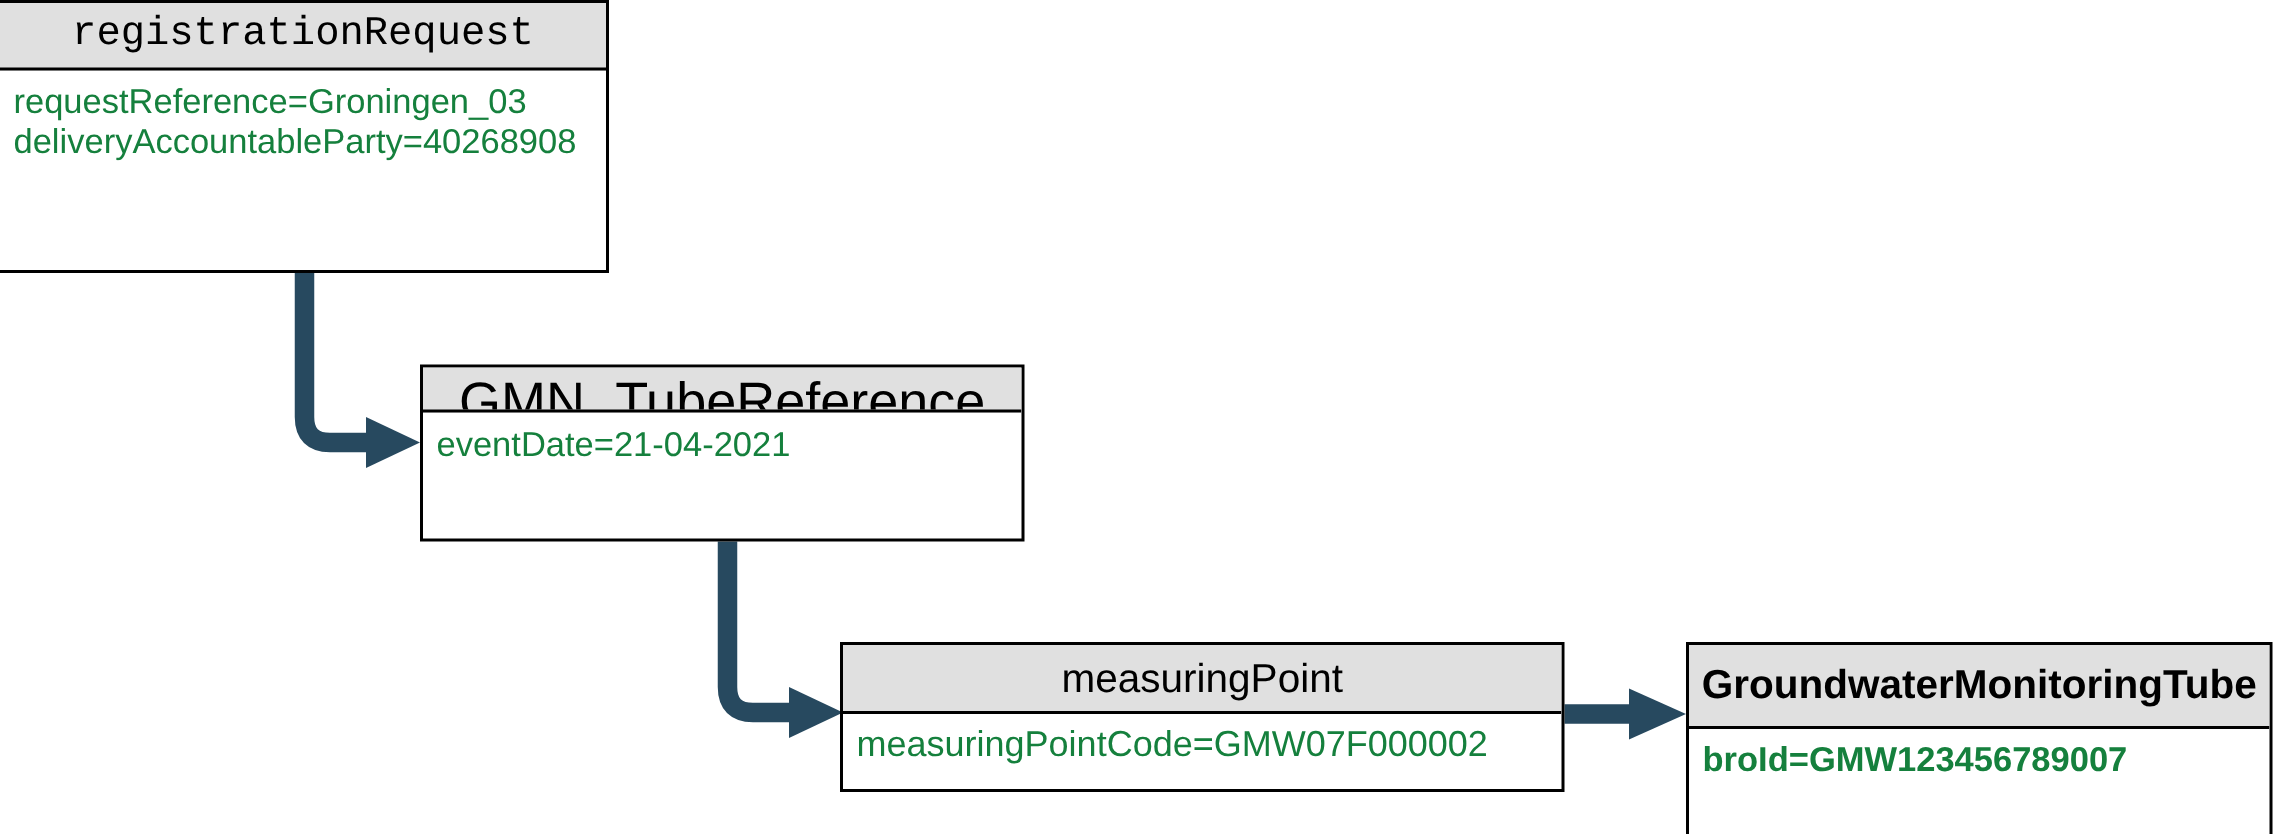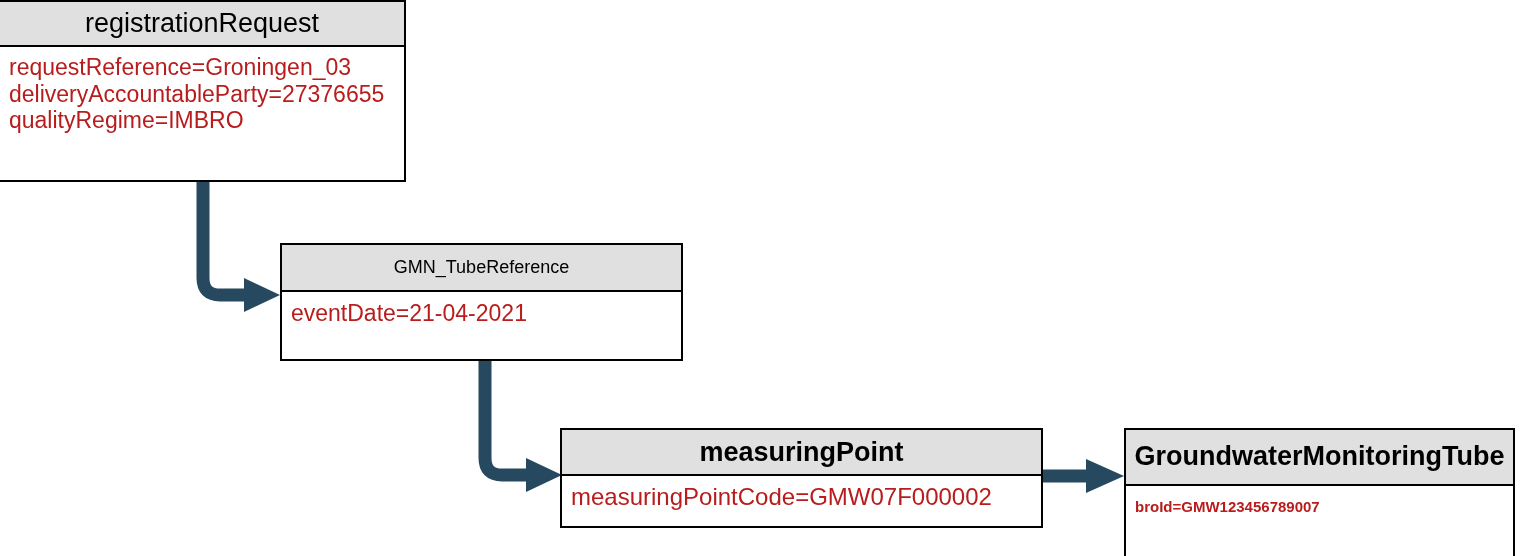--- a/index.html
+++ b/index.html
@@ -29,96 +29,96 @@
     background: #e0e0e0;
     border-bottom: 2px solid #000000;
     text-align: center;
     color: #000000;
     white-space: nowrap;
     overflow: hidden;
   }
   .uml-body {
     box-sizing: border-box;
     padding: 4px 8px 4px 9px;
-    color: #b91c1c;
+    color: #15803d;
     overflow: hidden;
     white-space: nowrap;
   }
   .uml-attr {
     white-space: nowrap;
     overflow: hidden;
     text-overflow: clip;
   }
   
   #box-registration-request {
     left: -2px;
     top: 0px;
     width: 408px;
     height: 182px;
   }
   #box-registration-request .uml-header {
     height: 45px;
     line-height: 43px;
     font-size: 27px;
+    font-family: Liberation Mono, monospace;
   }
   #box-registration-request .uml-body {
     font-size: 23px;
     line-height: 26.5px;
     padding-top: 7px;
   }
   
   #box-gmn-tubereference {
     left: 280px;
     top: 243px;
     width: 403px;
     height: 118px;
   }
   #box-gmn-tubereference .uml-header {
-    height: 47px;
+    height: 30px;
     line-height: 45px;
-    font-size: 18px;
+    font-size: 36px;
   }
   #box-gmn-tubereference .uml-body {
     font-size: 23px;
     line-height: 26.5px;
     padding-top: 8px;
   }
   
   #box-measuring-point {
     left: 560px;
     top: 428px;
     width: 483px;
     height: 100px;
   }
   #box-measuring-point .uml-header {
     height: 46px;
     line-height: 44px;
     font-size: 27px;
-    font-weight: bold;
   }
   #box-measuring-point .uml-body {
     font-size: 24px;
     line-height: 26.5px;
     padding-top: 8px;
   }
   
   #box-groundwater-monitoring-tube {
     left: 1124px;
     top: 428px;
     width: 391px;
     height: 136px;
     font-weight: bold;
   }
   #box-groundwater-monitoring-tube .uml-header {
     height: 56px;
     line-height: 53px;
     font-size: 27px;
   }
   #box-groundwater-monitoring-tube .uml-body {
-    font-size: 15px;
+    font-size: 23px;
     line-height: 27px;
     padding-top: 7px;
   }
   .connector {
     position: absolute;
     pointer-events: none;
   }
   .connector svg {
     display: block;
     overflow: visible;
@@ -147,22 +147,21 @@
     <svg width="90" height="36" viewBox="0 0 90 36" xmlns="http://www.w3.org/2000/svg">
       <path d="M 0 18 L 52 18" fill="none" stroke="#27495F" stroke-width="13" stroke-linecap="butt"></path>
       <path d="M 46 1 L 84 18 L 46 35 Z" fill="#27495F"></path>
     </svg>
   </div>
 
   <div class="uml-box" id="box-registration-request">
     <div class="uml-header">registrationRequest</div>
     <div class="uml-body">
       <div class="uml-attr">requestReference=Groningen_03</div>
-      <div class="uml-attr">deliveryAccountableParty=27376655</div>
-      <div class="uml-attr">qualityRegime=IMBRO</div>
+      <div class="uml-attr">deliveryAccountableParty=40268908</div>
     </div>
   </div>
 
   <div class="uml-box" id="box-gmn-tubereference">
     <div class="uml-header">GMN_TubeReference</div>
     <div class="uml-body">
       <div class="uml-attr">eventDate=21-04-2021</div>
     </div>
   </div>
 

